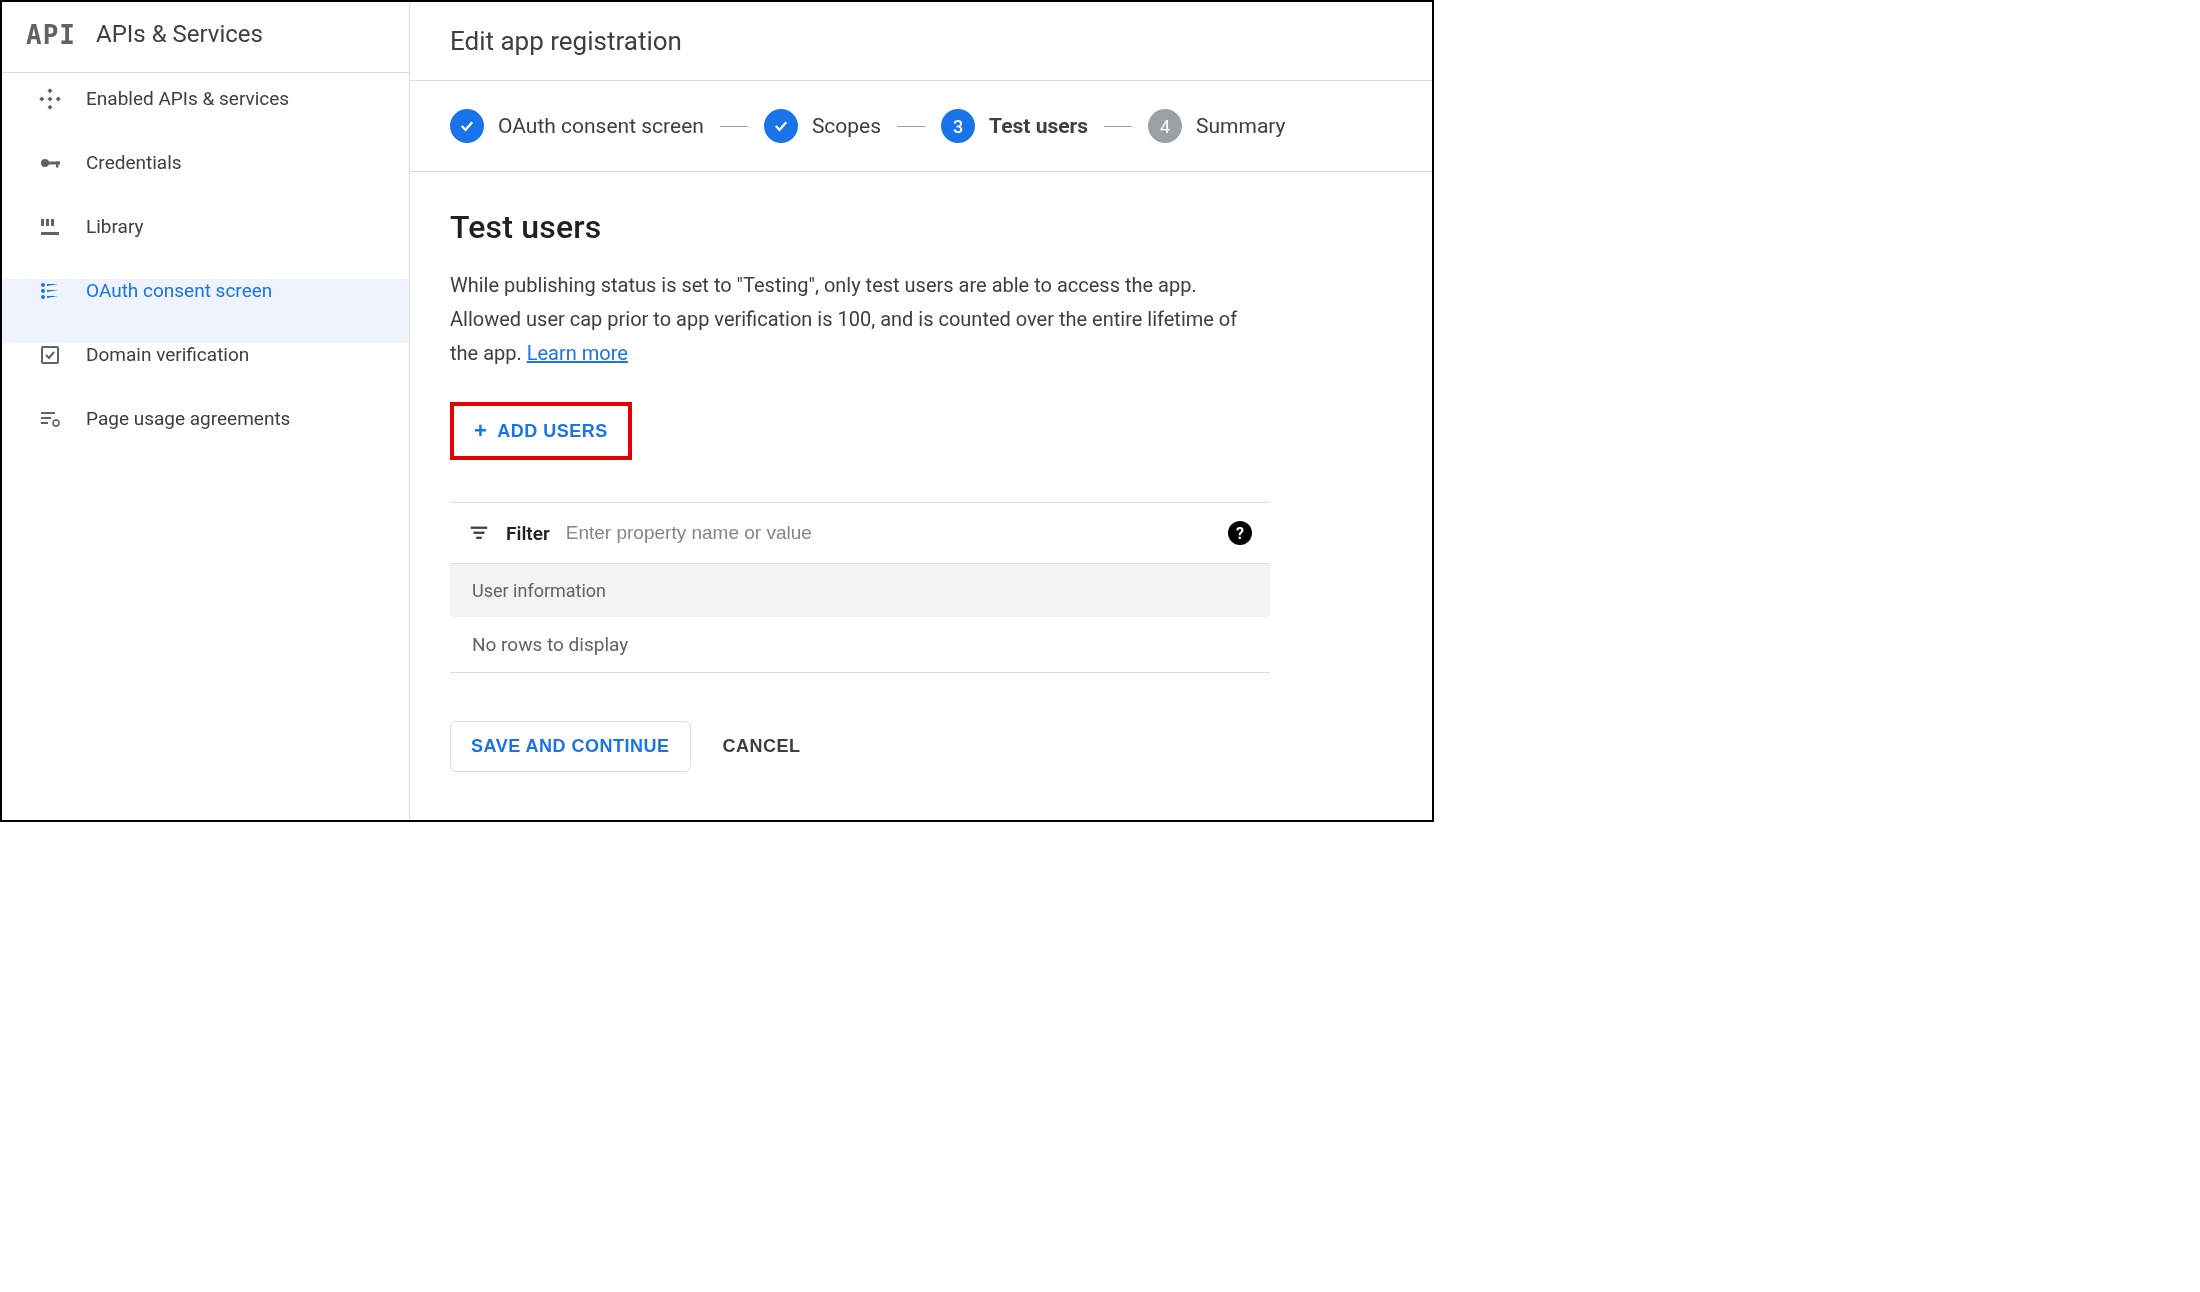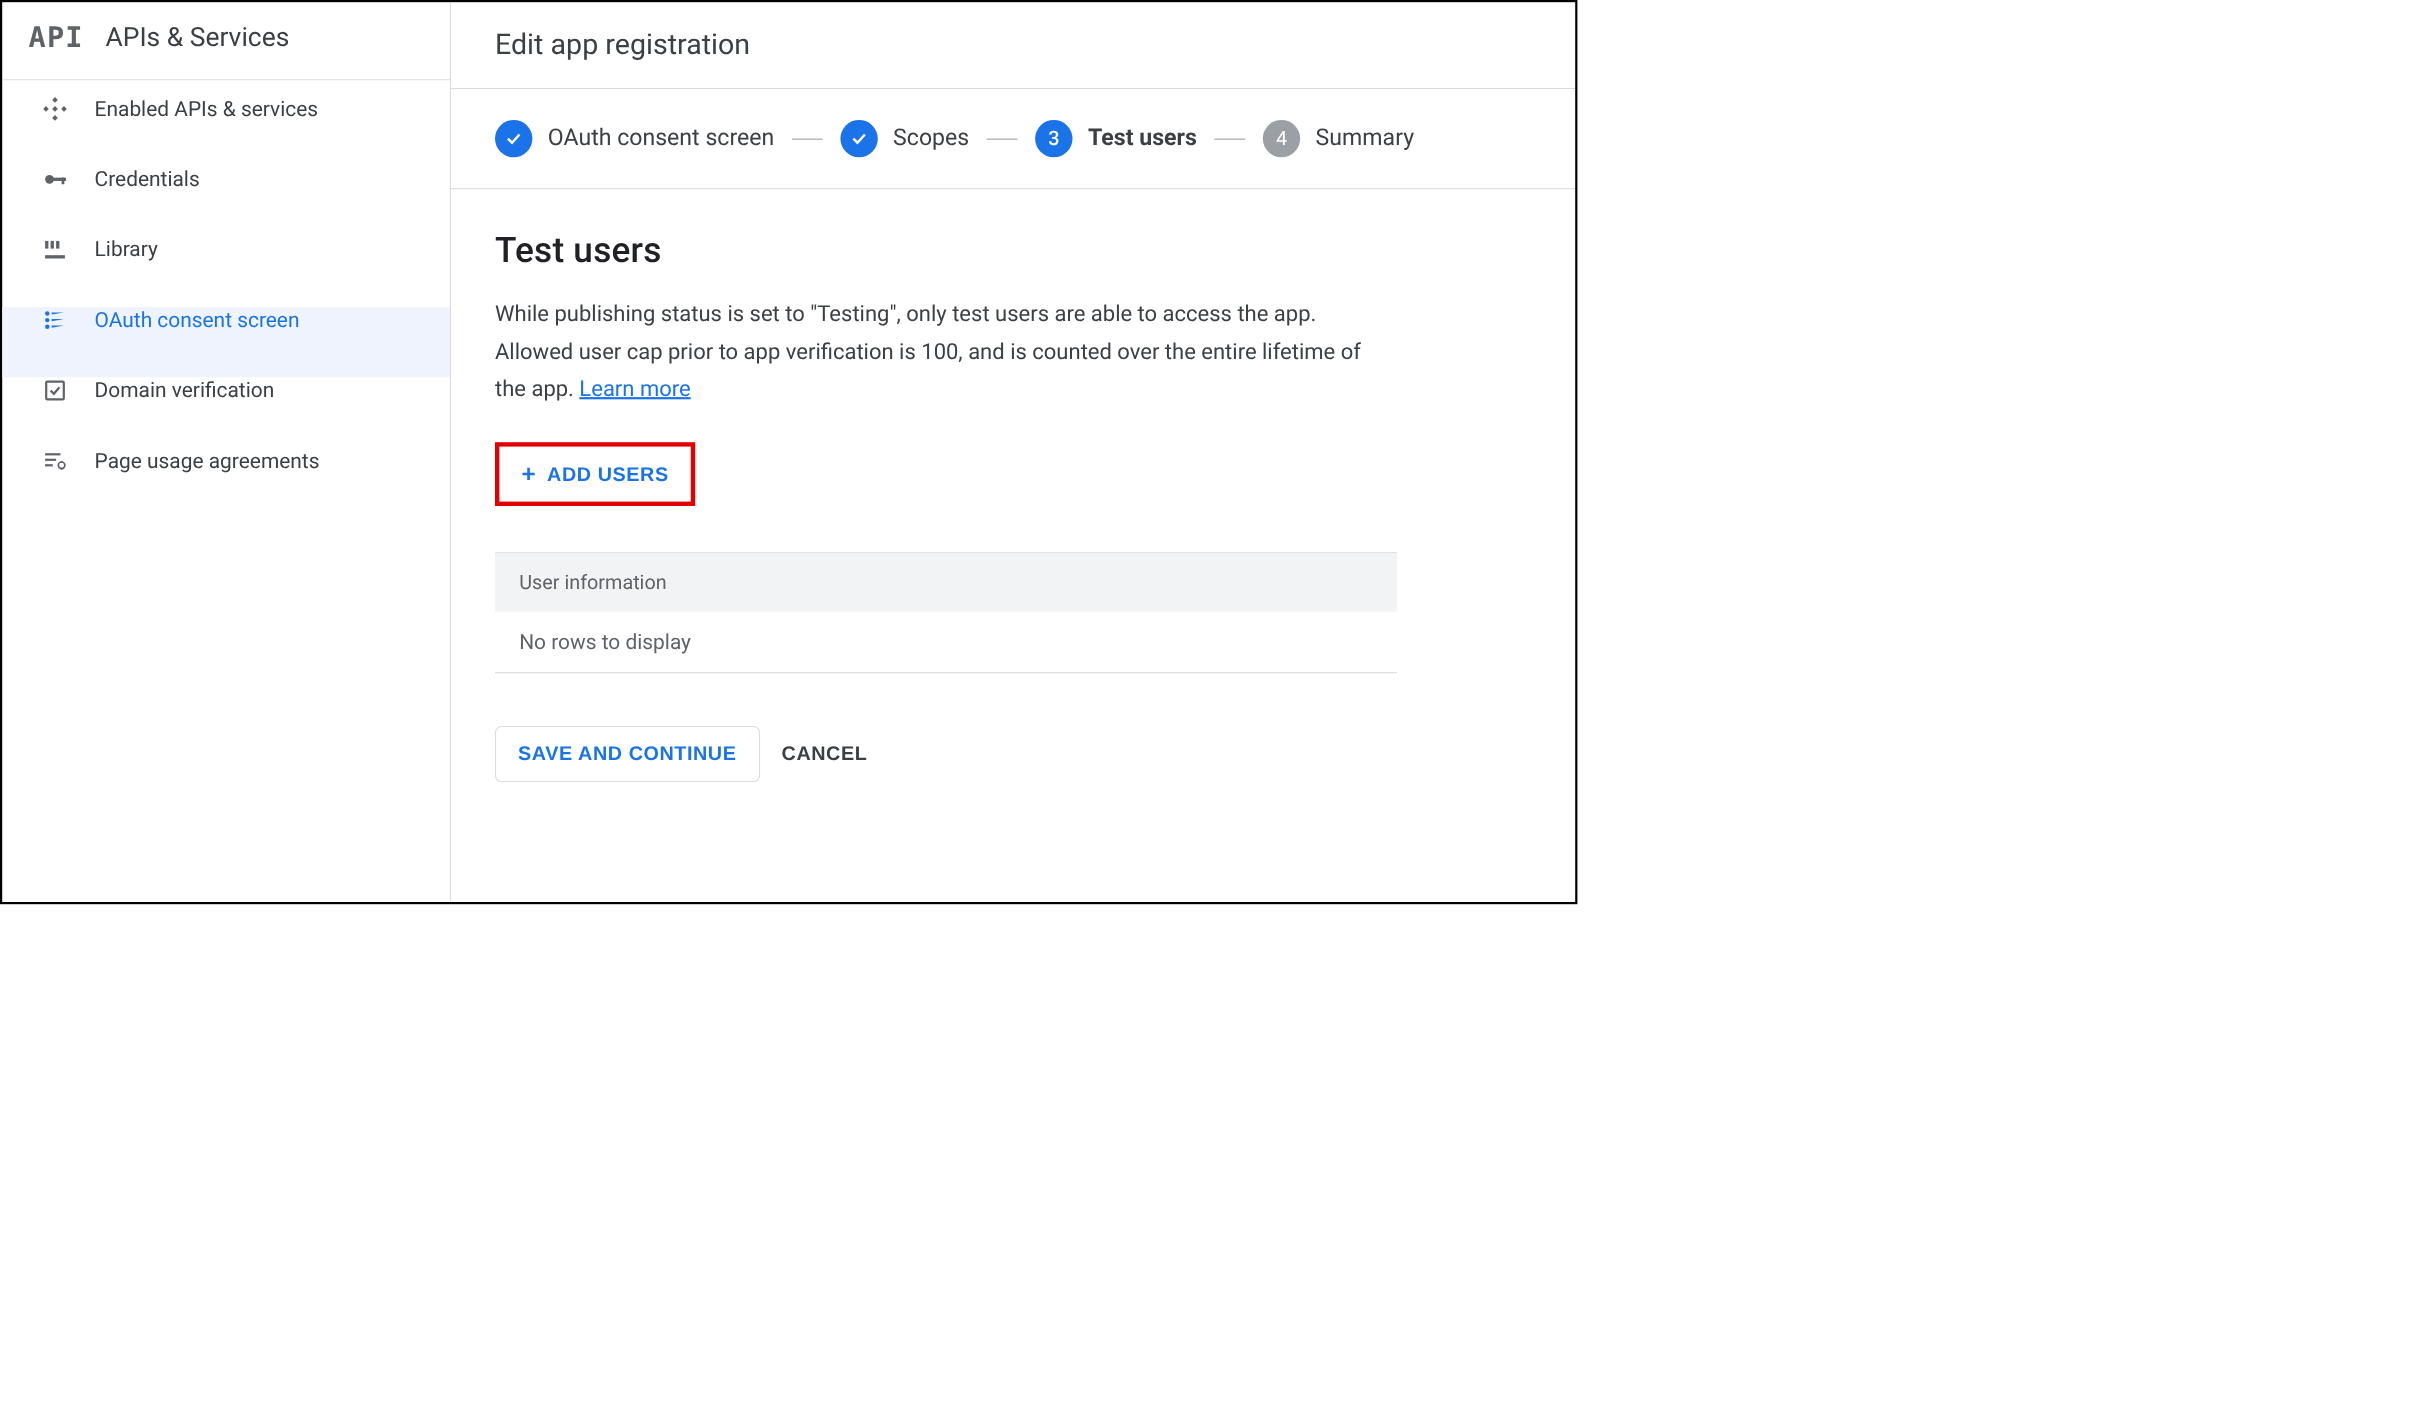--- a/index.html
+++ b/index.html
@@ -108,21 +108,21 @@
     color: #3c4043; background: transparent;
   }
   .filter-input::placeholder { color: #80868b; }
   .help-icon {
     width: 24px; height: 24px; border-radius: 50%; background: #000;
     color: #fff; display: flex; align-items: center; justify-content: center;
     font-size: 16px; font-weight: 700; cursor: pointer;
   }
   .th-row { background: #f1f3f4; padding: 16px 22px; font-size: 18px; color: #5f6368; }
   .empty-row { padding: 16px 22px; font-size: 19px; color: #5f6368; border-bottom: 1px solid #dadce0; }
-  .actions { display: flex; gap: 20px; margin-top: 48px; align-items: center; }
+  .actions { display: flex; gap: 32px; margin-top: 48px; align-items: center; }
   .btn-save {
     border: 1px solid #dadce0; background: #fff; color: #1a73e8;
     font-weight: 600; font-size: 18px; padding: 14px 20px; border-radius: 6px;
     cursor: pointer; letter-spacing: 0.5px;
   }
   .btn-cancel {
     border: none; background: none; color: #3c4043; font-weight: 600;
     font-size: 18px; cursor: pointer; letter-spacing: 0.5px;
   }
 </style>
@@ -247,20 +247,32 @@
       </p>
 
       <div class="add-users-wrap">
         <button class="add-users">
           <span class="plus">+</span>
           <span>ADD USERS</span>
         </button>
       </div>
 
       <div class="table">
+        <div class="filter-row">
+          <span class="filter-icon">
+            <svg viewBox="0 0 24 24" fill="currentColor">
+                <rect x="3" y="5" width="18" height="2.5"></rect>
+                <rect x="6" y="10.5" width="12" height="2.5"></rect>
+                <rect x="9" y="16" width="6" height="2.5"></rect>
+              </svg>
+          </span>
+          <span class="filter-label">Filter</span>
+          <input class="filter-input" placeholder="Enter property name or value" style="">
+          <span class="help-icon">?</span>
+        </div>
         <div class="th-row">User information</div>
         <div class="empty-row">No rows to display</div>
       </div>
 
       <div class="actions">
         <button class="btn-save">SAVE AND CONTINUE</button>
         <button class="btn-cancel">CANCEL</button>
       </div>
     </div>
   </main>

